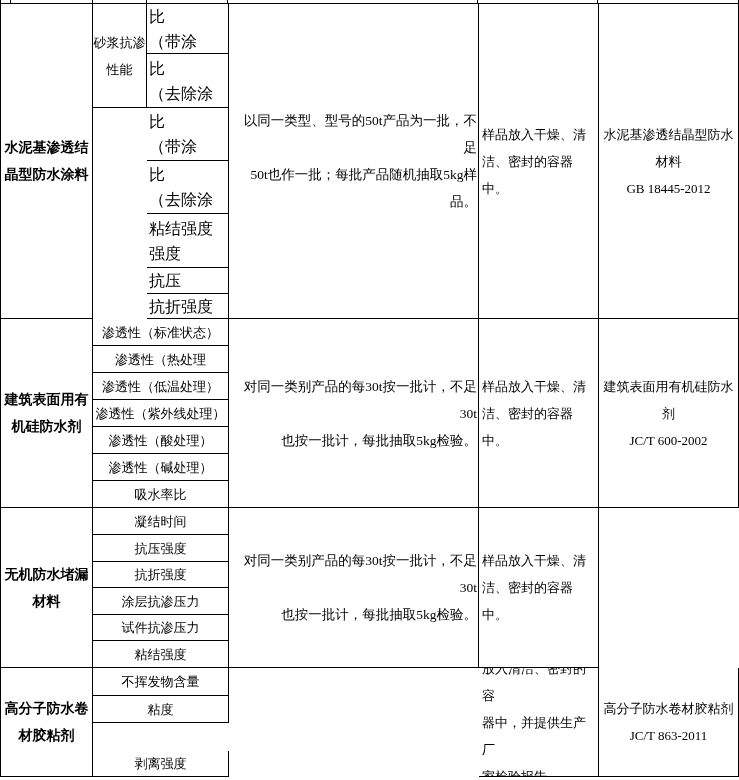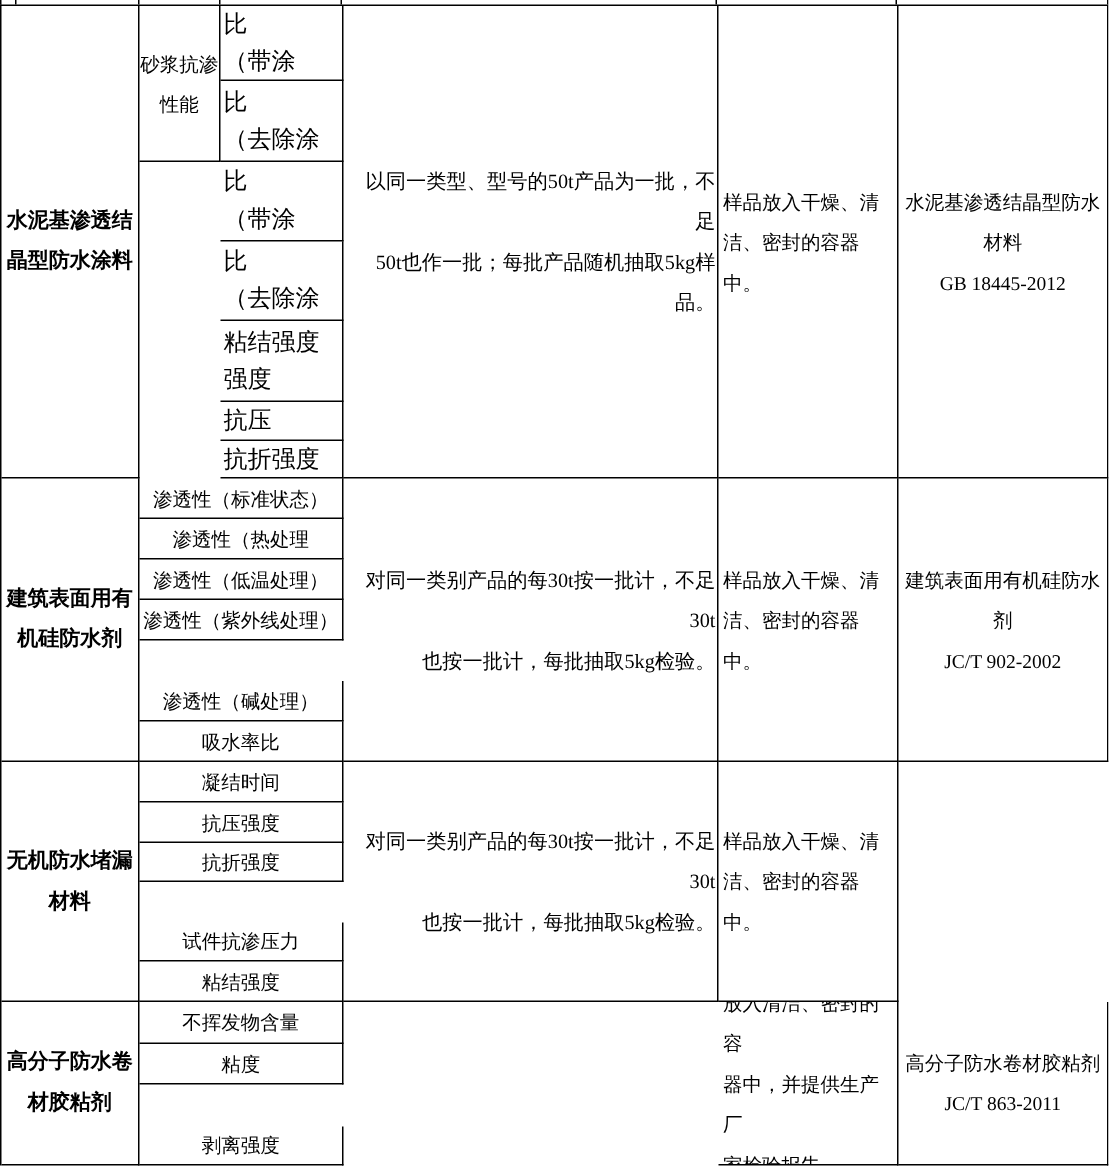--- a/index.html
+++ b/index.html
@@ -79,35 +79,37 @@
     <div class="c std" style="grid-area:1/6/8/7">水泥基渗透结晶型防水
 材料
 GB 18445-2012</div>
 
     <div class="c mat" style="grid-area:8/1/15/2">建筑表面用有
 机硅防水剂</div>
     <div class="c itemw" style="grid-area:8/2/9/4">渗透性（标准状态）</div>
     <div class="c itemw" style="grid-area:9/2/10/4">渗透性（热处理</div>
     <div class="c itemw" style="grid-area:10/2/11/4">渗透性（低温处理）</div>
     <div class="c itemw" style="grid-area:11/2/12/4">渗透性（紫外线处理）</div>
+    <div class="c itemw" style="grid-area:12/2/13/4">渗透性（酸处理）</div>
     <div class="c itemw" style="grid-area:13/2/14/4">渗透性（碱处理）</div>
     <div class="c itemw" style="grid-area:14/2/15/4">吸水率比</div>
     <div class="c batch" style="grid-area:8/4/15/5">对同一类别产品的每30t按一批计，不足30t
 也按一批计，每批抽取5kg检验。</div>
     <div class="c store" style="grid-area:8/5/15/6">样品放入干燥、清
 洁、密封的容器中。</div>
     <div class="c std" style="grid-area:8/6/15/7">建筑表面用有机硅防水
 剂
-JC/T 902-2002</div>
+JC/T 600-2002</div>
 
     <div class="c mat" style="grid-area:15/1/21/2">无机防水堵漏
 材料</div>
     <div class="c itemw" style="grid-area:15/2/16/4">凝结时间</div>
     <div class="c itemw" style="grid-area:16/2/17/4">抗压强度</div>
     <div class="c itemw" style="grid-area:17/2/18/4">抗折强度</div>
+    <div class="c itemw" style="grid-area:18/2/19/4">涂层抗渗压力</div>
     <div class="c itemw" style="grid-area:19/2/20/4">试件抗渗压力</div>
     <div class="c itemw" style="grid-area:20/2/21/4">粘结强度</div>
     <div class="c batch" style="grid-area:15/4/21/5">对同一类别产品的每30t按一批计，不足30t
 也按一批计，每批抽取5kg检验。</div>
     <div class="c store" style="grid-area:15/5/21/6">样品放入干燥、清
 洁、密封的容器中。</div>
 
     <div class="c mat" style="grid-area:21/1/25/2">高分子防水卷
 材胶粘剂</div>
     <div class="c itemw" style="grid-area:22/2/23/4">粘度</div>

